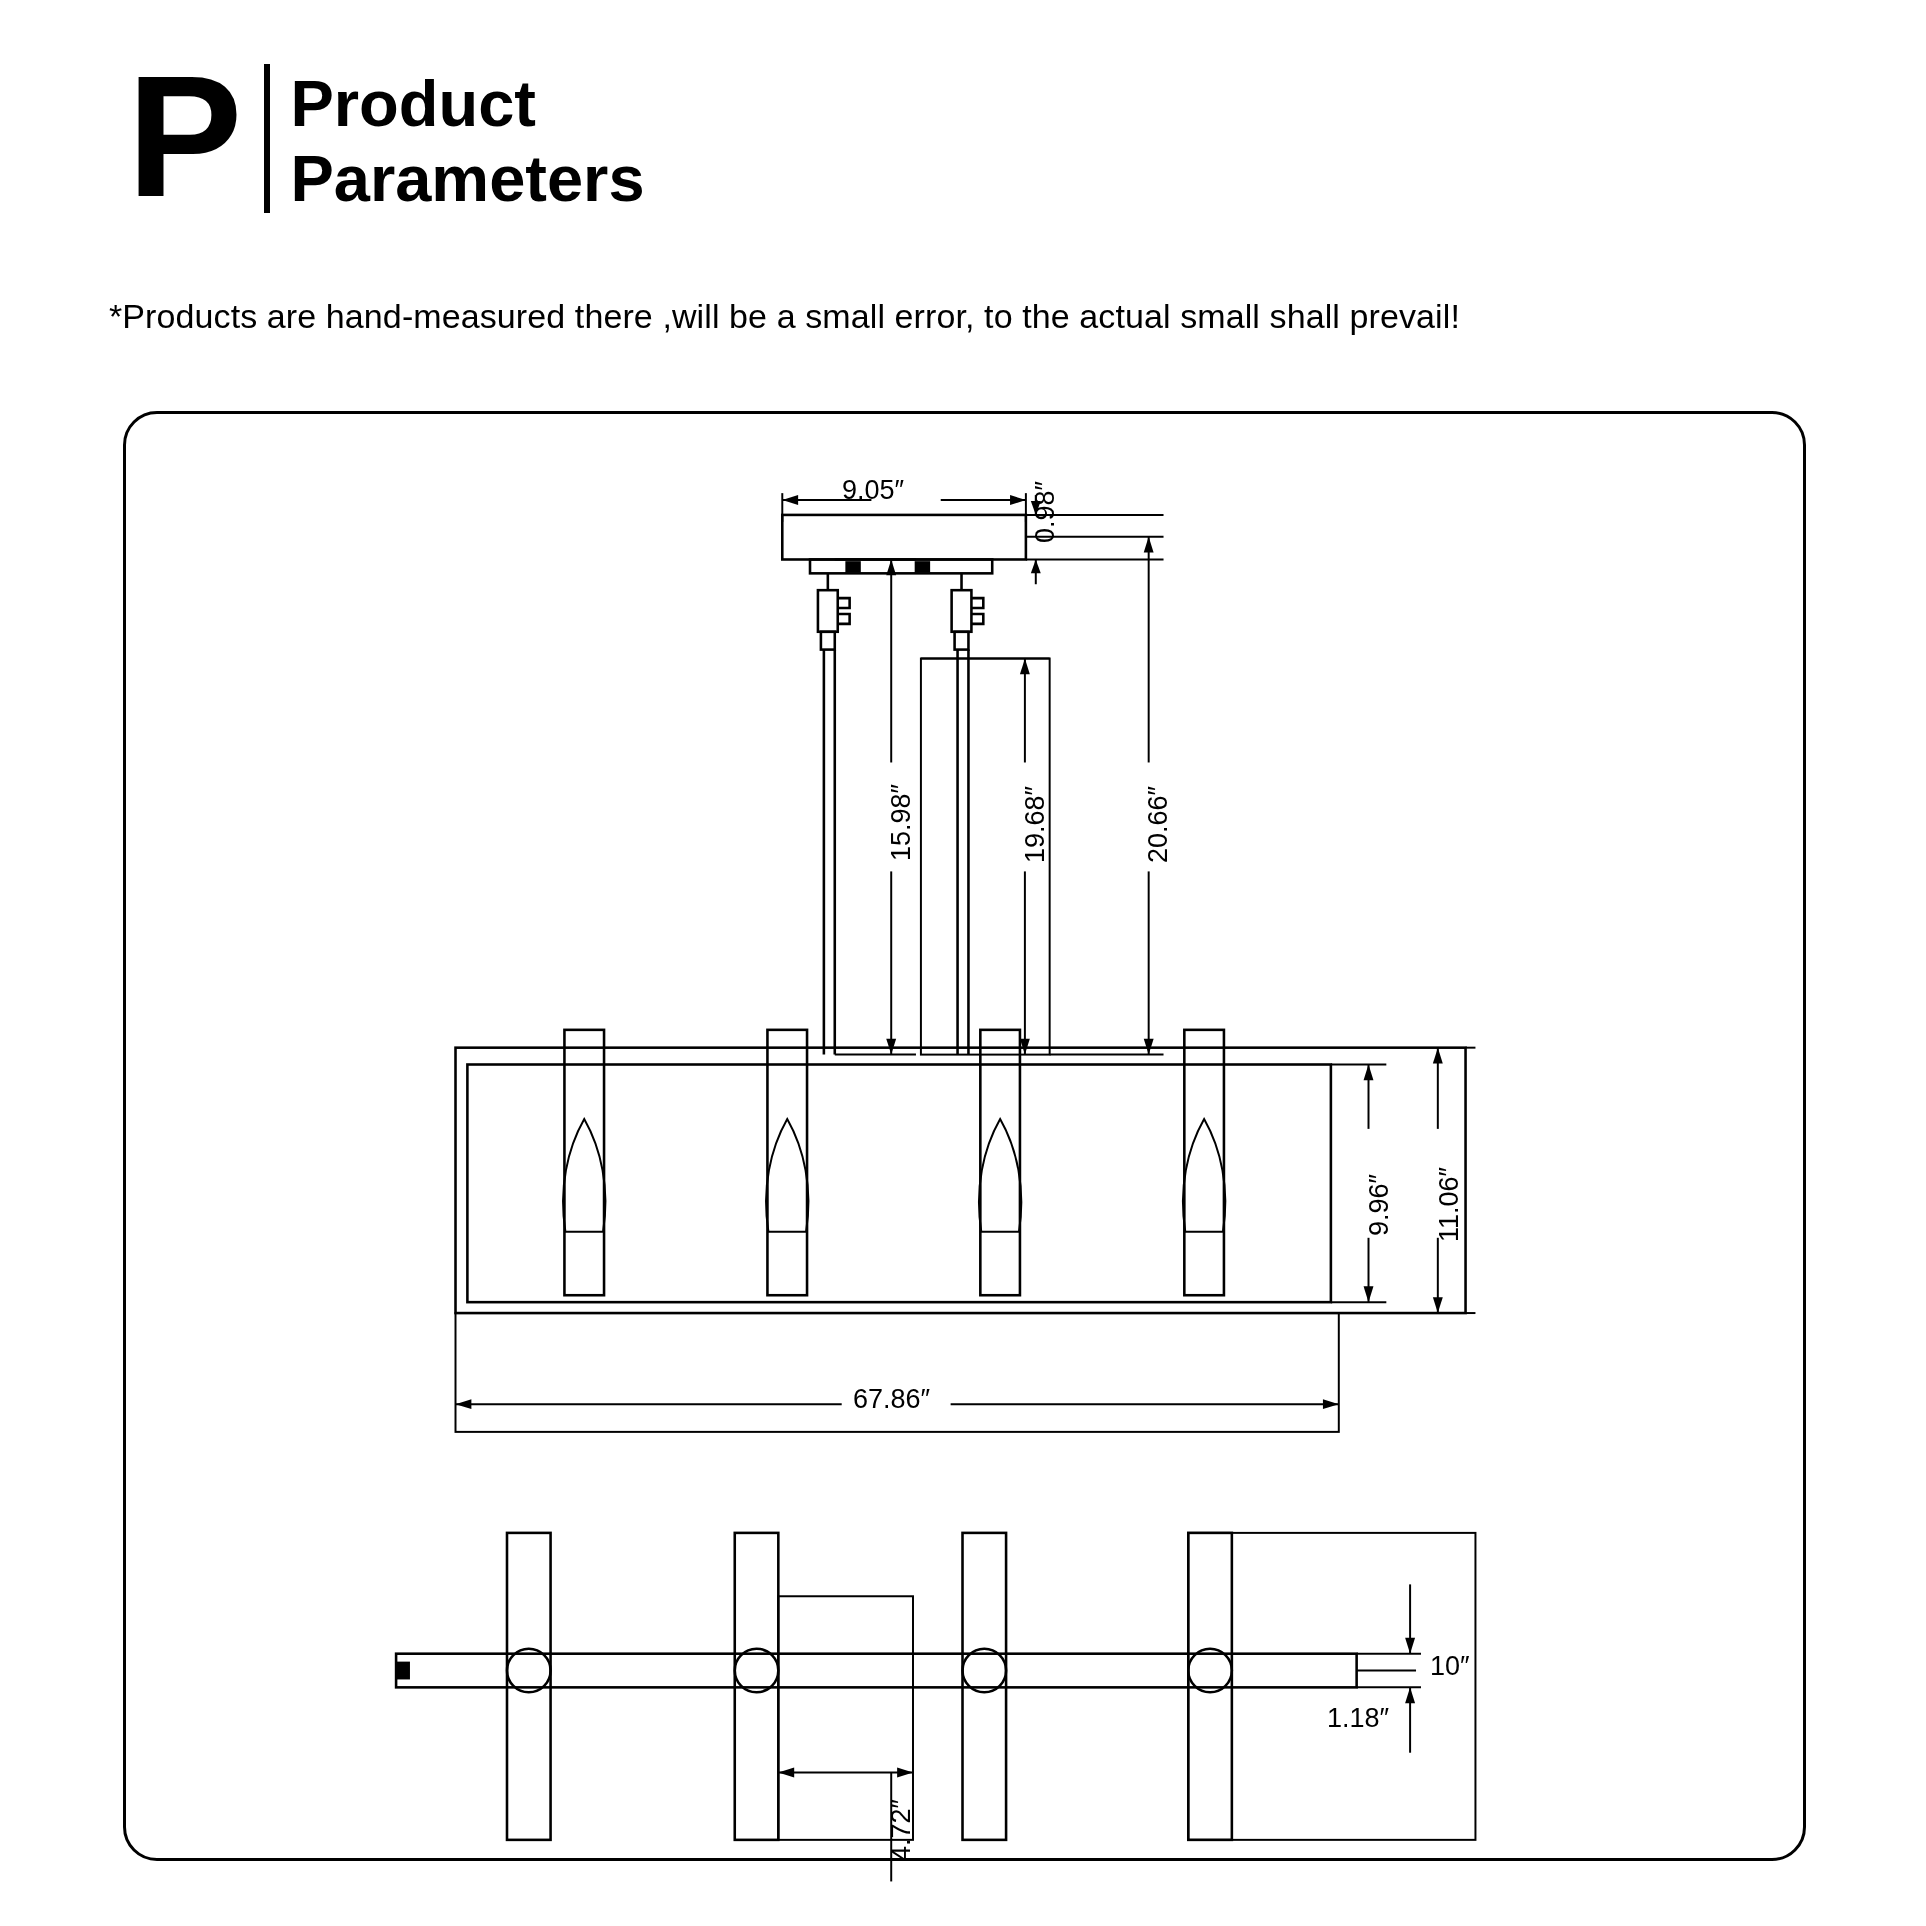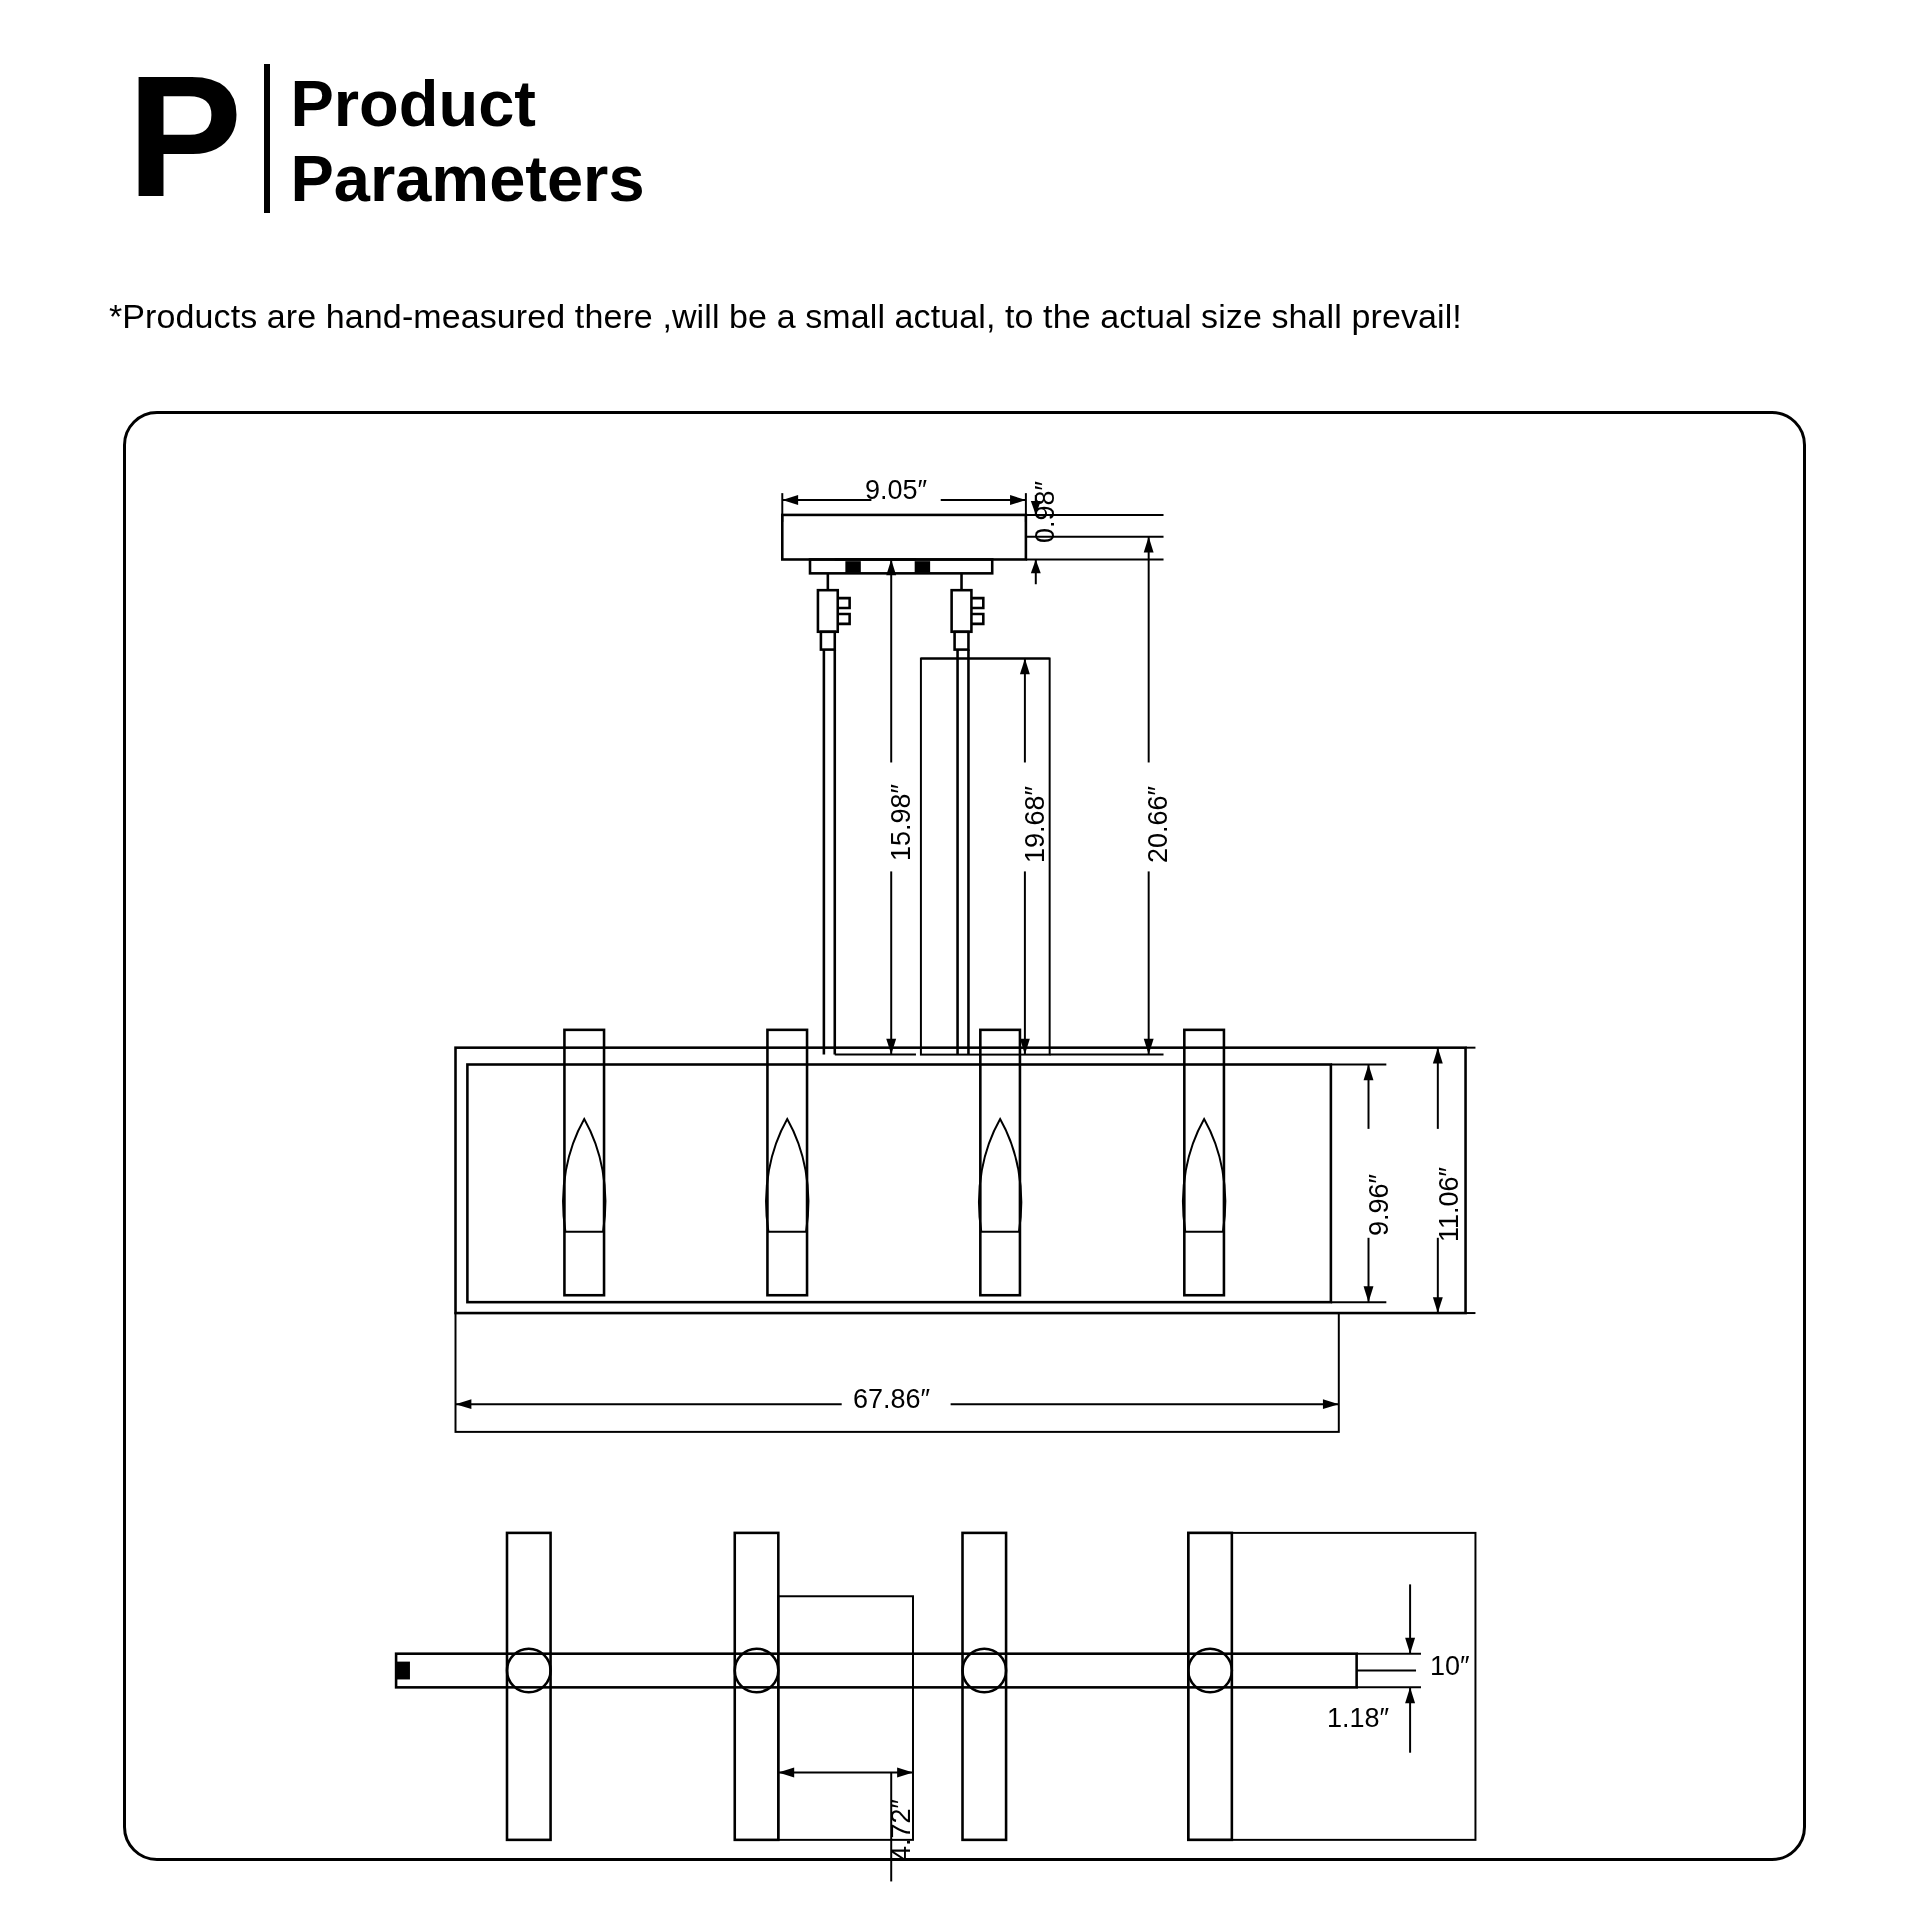--- a/index.html
+++ b/index.html
@@ -92,21 +92,21 @@
 </head>
 <body>
 
 <div class="header">
   <div class="header-letter">P</div>
   <div class="header-rule"></div>
   <div class="header-title">Product
 Parameters</div>
 </div>
 
-<div class="subtitle">*Products are hand-measured there ,will be a small actual, to the actual size shall prevail!</div>
+<div class="subtitle">*Products are hand-measured there ,will be a small error, to the actual small shall prevail!</div>
 
 <div class="card"></div>
 
 <svg class="canvas" viewBox="0 0 1946 1946" xmlns="http://www.w3.org/2000/svg">
   <g fill="none" stroke="#000" stroke-width="2.6" shape-rendering="geometricPrecision">
 
     <rect x="790" y="520" width="246" height="45"></rect>
 
     <rect x="818" y="565" width="184" height="14"></rect>
     <rect x="855" y="568" width="13" height="9" fill="#000"></rect>
@@ -224,21 +224,21 @@
 
     <rect x="786" y="1612" width="136" height="246" stroke-width="2"></rect>
     <line x1="786" y1="1790" x2="922" y2="1790" stroke-width="2"></line>
     <line x1="900" y1="1790" x2="900" y2="1900" stroke-width="2"></line>
     <path d="M786 1790 L802 1785 L802 1795 Z" fill="#000" stroke="none"></path>
     <path d="M922 1790 L906 1785 L906 1795 Z" fill="#000" stroke="none"></path>
 
   </g>
 </svg>
 
-<div class="dim-label" style="left:865px; top:475px;">9.05″</div>
+<div class="dim-label" style="left:842px; top:475px;">9.05″</div>
 
 <div class="dim-label vert" style="left:1030px; top:543px;">0.98″</div>
 
 <div class="dim-label vert" style="left:886px; top:861px;">15.98″</div>
 
 <div class="dim-label vert" style="left:1020px; top:863px;">19.68″</div>
 
 <div class="dim-label vert" style="left:1143px; top:863px;">20.66″</div>
 
 <div class="dim-label vert" style="left:1364px; top:1236px;">9.96″</div>

